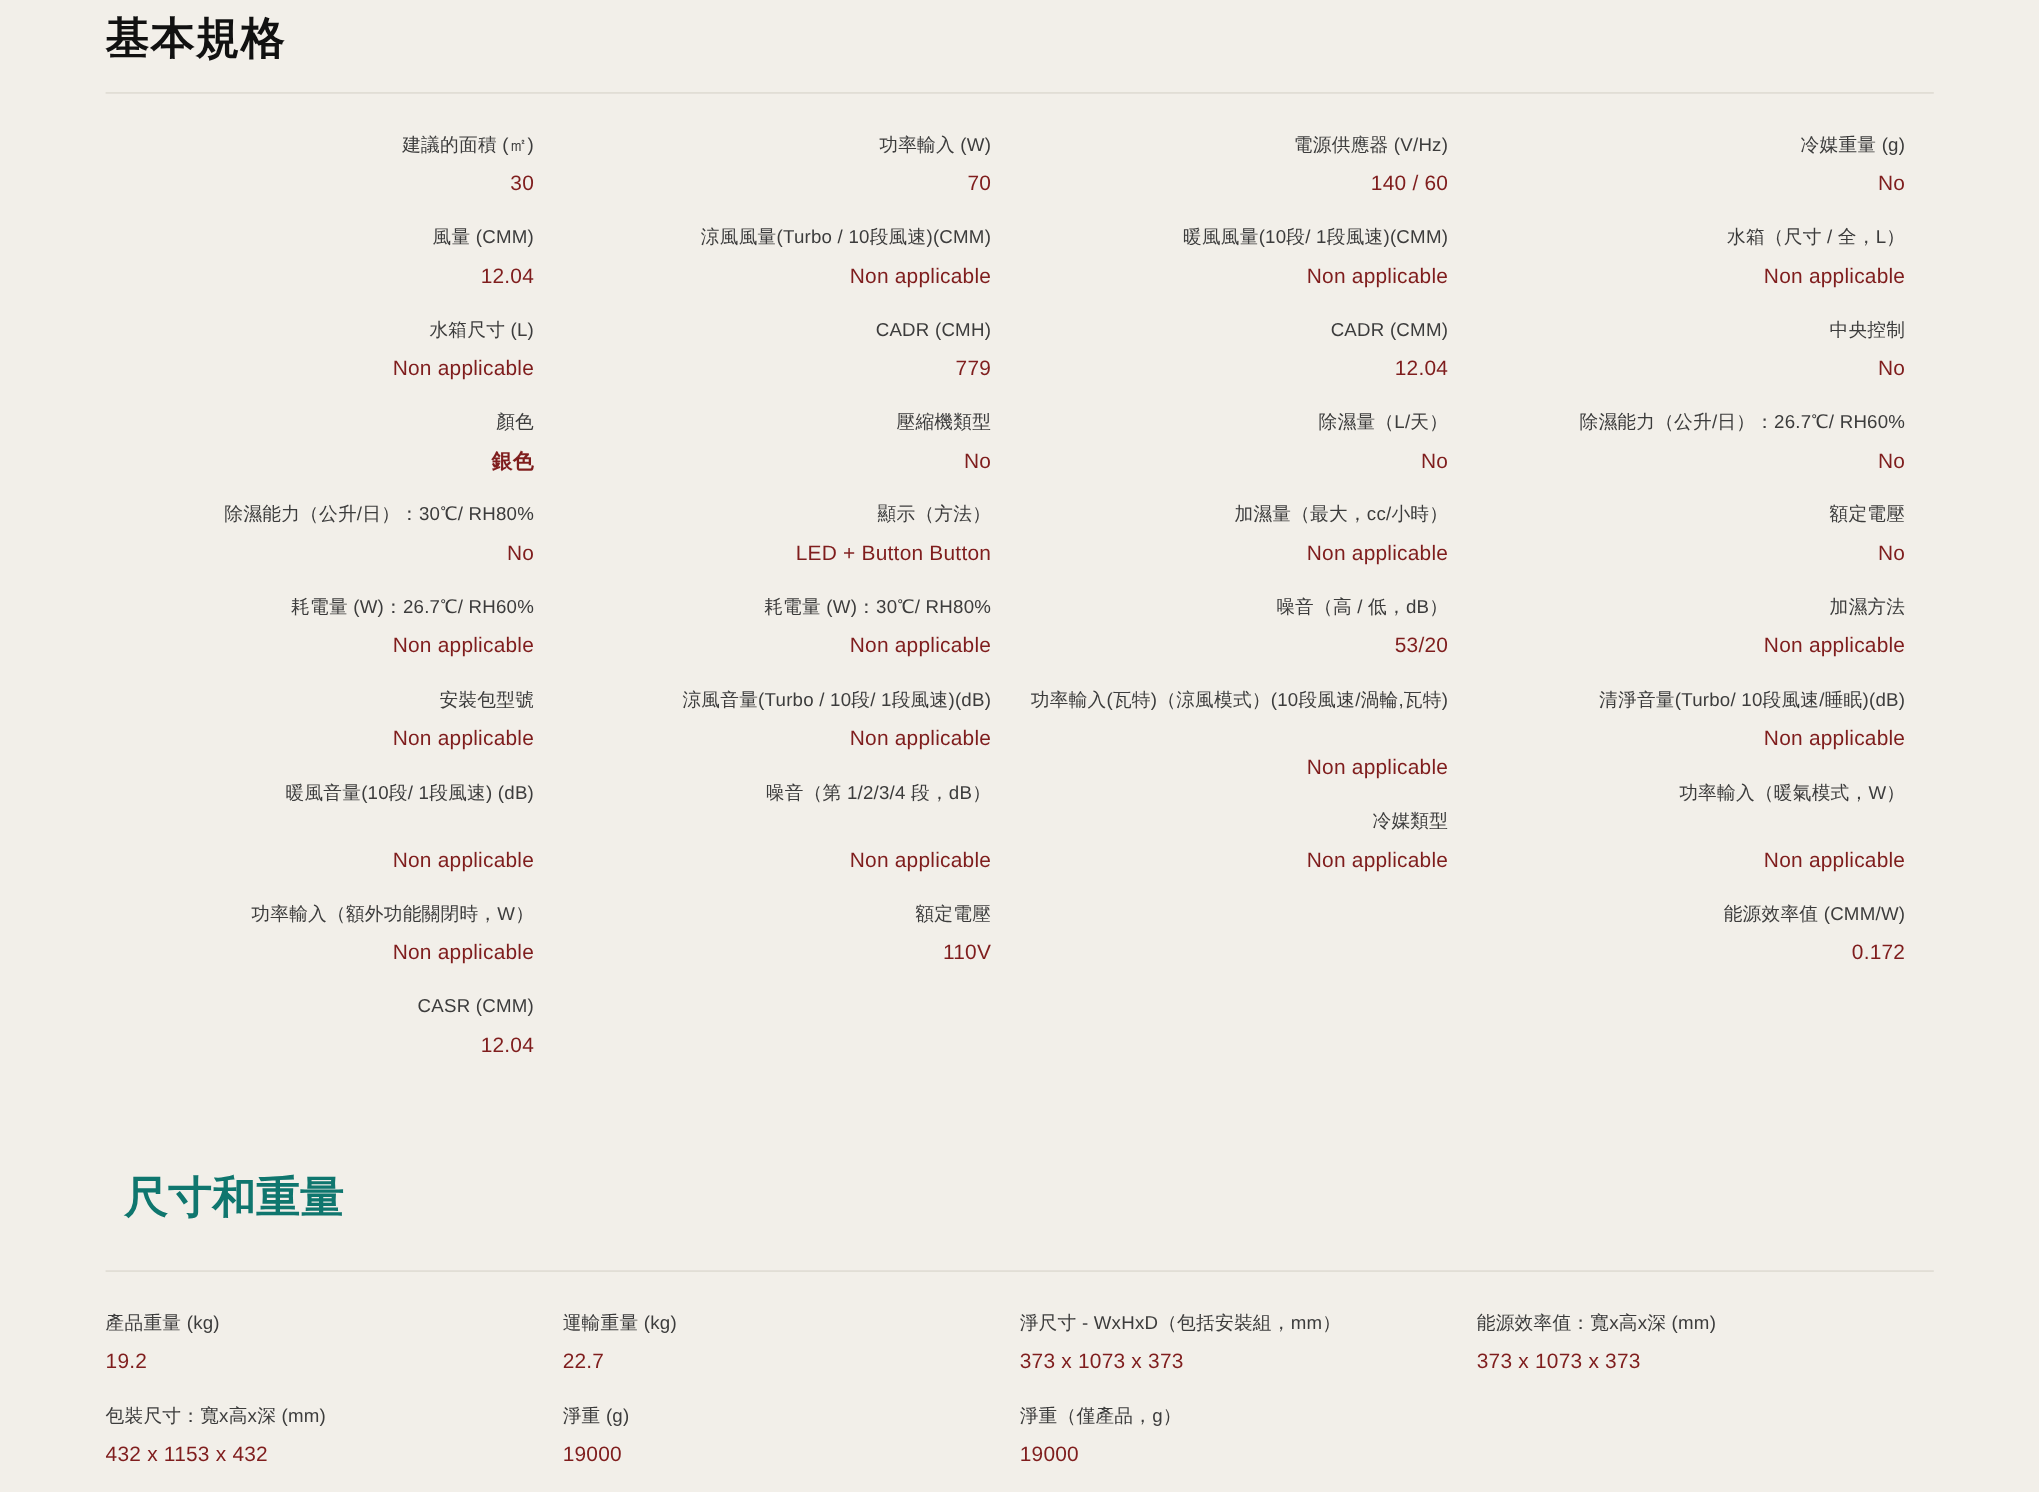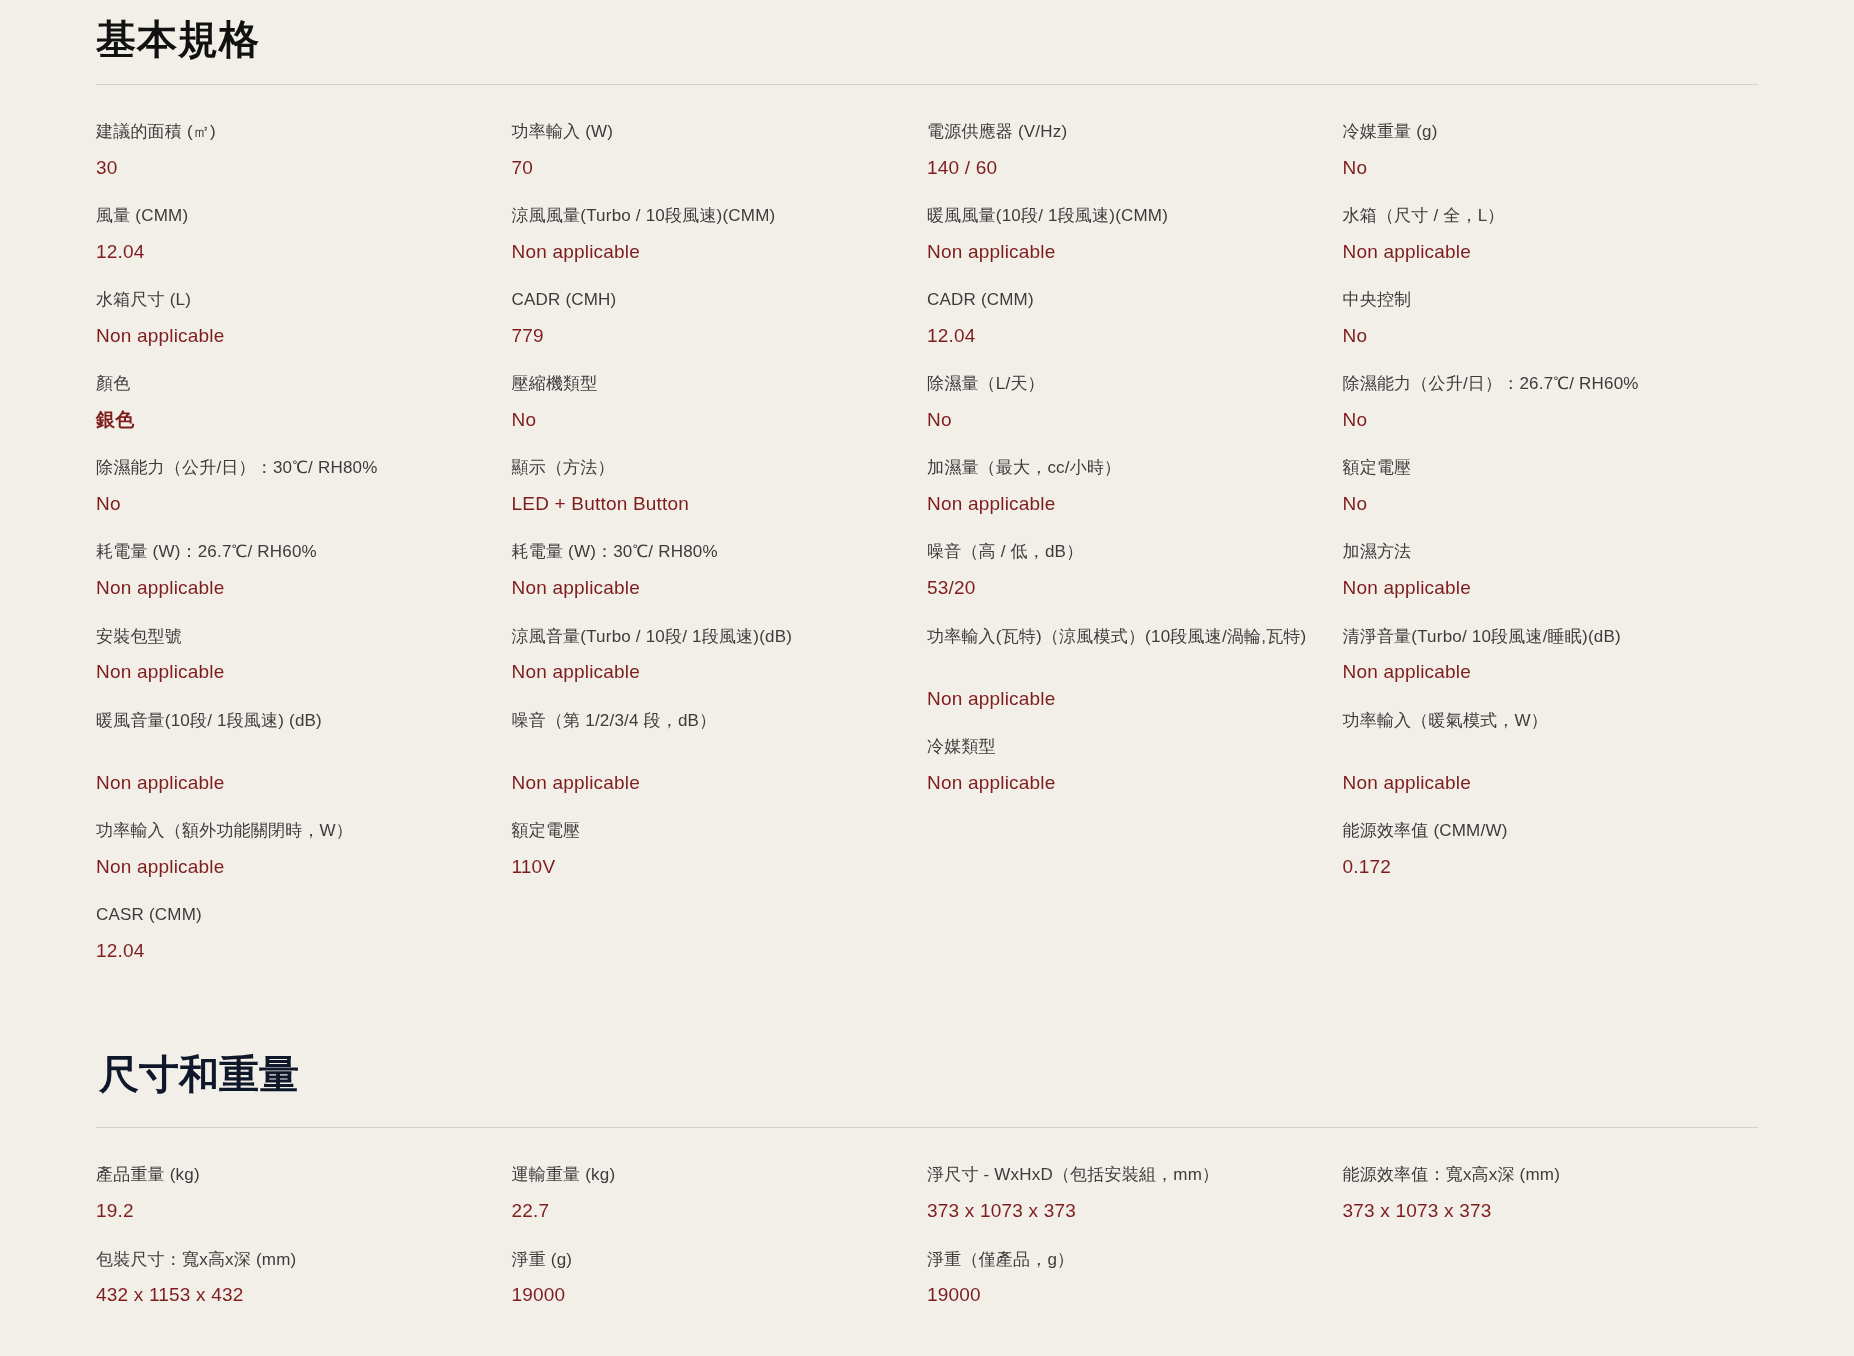--- a/index.html
+++ b/index.html
@@ -24,32 +24,34 @@
   }
   .section-title {
     font-size: 40px;
     font-weight: 700;
     letter-spacing: 1px;
     margin: 0;
     padding-top: 12px;
     padding-bottom: 18px;
     color: #111;
     line-height: 1.35;
+    font-family: Liberation Mono, monospace;
   }
   .divider {
     height: 1px;
     background: #d6d2c9;
     width: 100%;
   }
   .spec-grid {
     display: grid;
     grid-template-columns: repeat(4, 1fr);
     column-gap: 0;
     row-gap: 0;
     padding-top: 34px;
+    text-align: right;
   }
   .spec-col {
     padding-right: 26px;
   }
   .spec-item {
     margin-bottom: 22px;
   }
   .spec-label {
     font-size: 17px;
     color: #3c3c3c;
@@ -68,23 +70,23 @@
   }
   .spec-item.tall .spec-label {
     min-height: 52px;
   }
   .section-gap {
     height: 58px;
   }
   .section-title-2 {
     font-size: 40px;
     font-weight: 700;
-    margin: 3px;
+    margin: 17px;
     padding-bottom: 22px;
-    color: #0f172a;
+    color: #0f766e;
   }
   .dim-grid {
     display: grid;
     grid-template-columns: repeat(4, 1fr);
     padding-top: 34px;
   }
   .bottom-pad { height: 30px; }
 </style>
 </head>
 <body>

